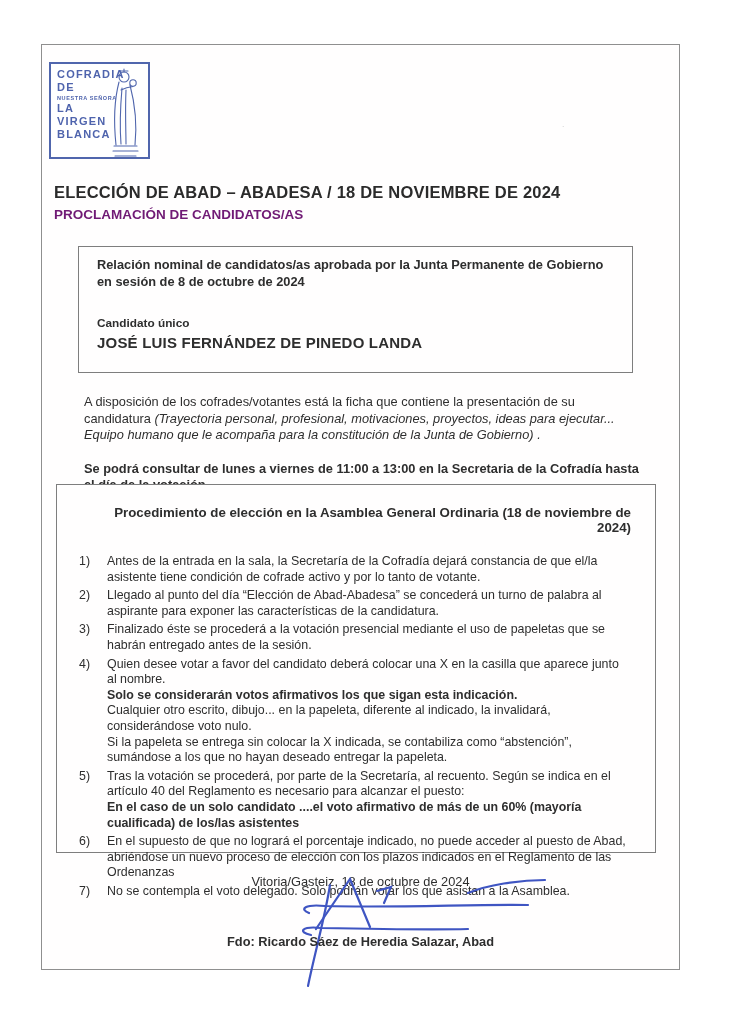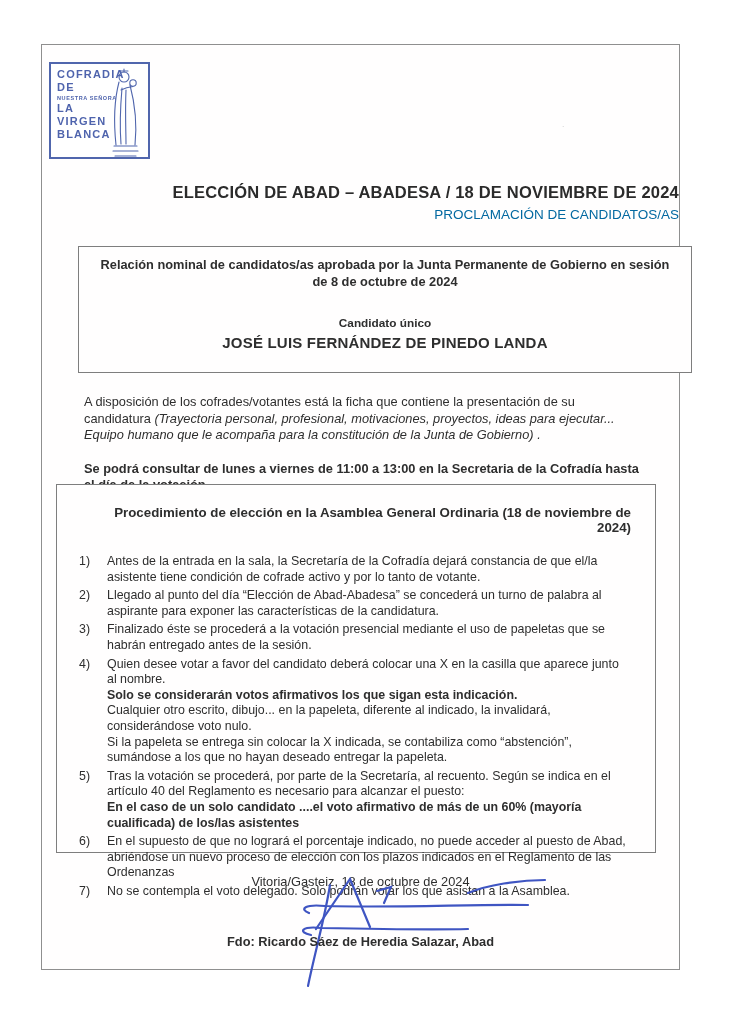--- a/index.html
+++ b/index.html
@@ -16,27 +16,27 @@
   
   .stamp{
     position:absolute;left:7px;top:17px;width:101px;height:97px;
     border:2px solid #5066ad;box-sizing:border-box;background:#fff;
   }
   .stamp-text{position:absolute;left:6px;top:4px;color:#4f64ad;font-weight:bold;line-height:1;}
   .stamp-line{font-size:11px;letter-spacing:1.2px;line-height:13px;}
   .stamp-line.small{font-size:5.5px;letter-spacing:0.6px;line-height:8px;}
   .stamp-figure{position:absolute;right:1px;top:2px;}
   
-  .title-block{position:absolute;left:0;top:138px;width:100%;text-align:right;}
+  .title-block{position:absolute;left:12px;top:138px;width:100%;text-align:left;}
   .doc-title{font-size:16.5px;font-weight:bold;color:#2b2b2b;letter-spacing:0.2px;}
-  .doc-subtitle{font-size:13.5px;font-weight:normal;margin-top:5px;color:#0369a1;}
+  .doc-subtitle{font-size:13.5px;font-weight:bold;margin-top:5px;color:#701a75;}
   
   .candidate-box{
-    position:absolute;left:36px;top:201px;width:614px;box-sizing:border-box;
-    border:1px solid #7e7e7e;text-align:center;padding:9px 18px 21px 18px;background:#fffefe;
+    position:absolute;left:36px;top:201px;width:555px;box-sizing:border-box;
+    border:1px solid #7e7e7e;padding:9px 18px 21px 18px;background:#fffefe;
   }
   .candidate-approved{font-size:12.8px;font-weight:bold;line-height:1.35;}
   .candidate-label{font-size:11.8px;font-weight:bold;margin-top:25px;}
   .candidate-name{font-size:15px;font-weight:bold;margin-top:4px;letter-spacing:0.2px;}
   
   .intro{position:absolute;left:42px;top:328px;width:560px;font-size:12.8px;line-height:16.5px;margin-top:21px;}
   .intro .italic{font-style:italic;}
   .intro-p2{margin-top:17px;font-weight:bold;}
   
   .procedure-box{

